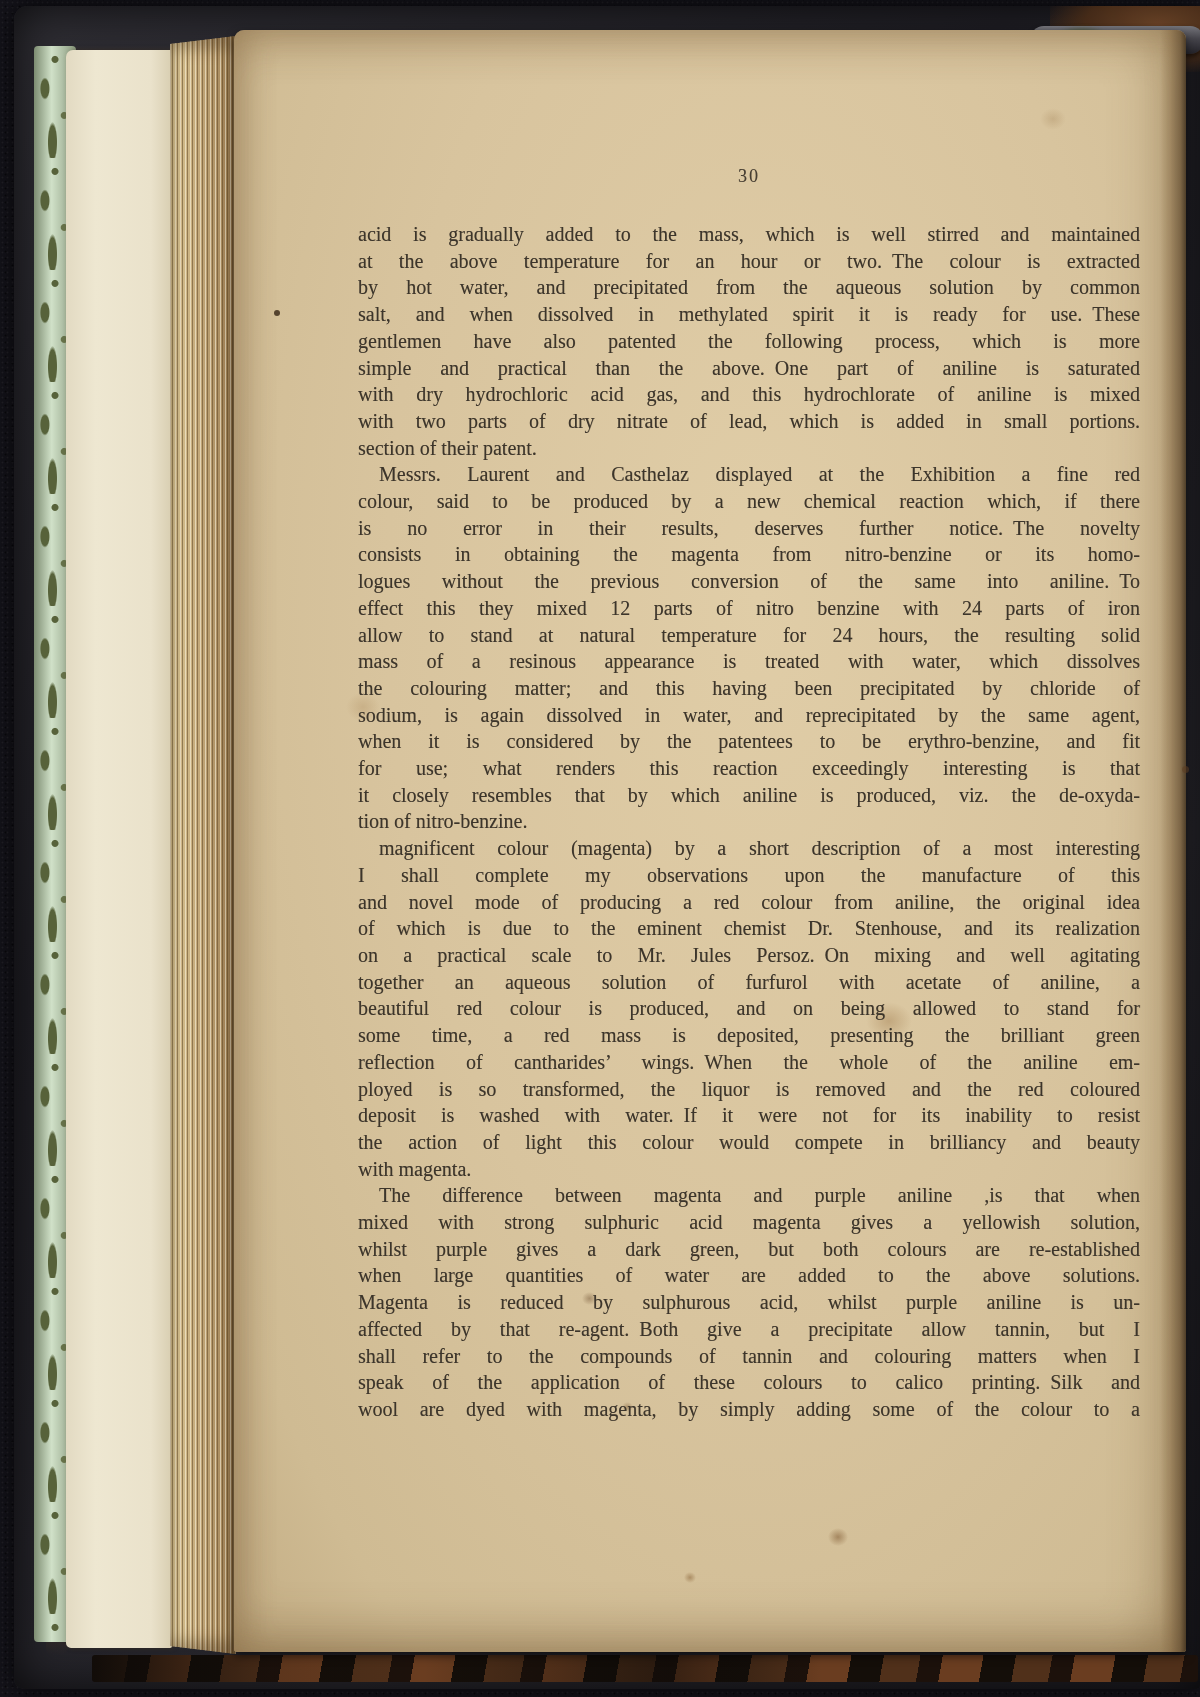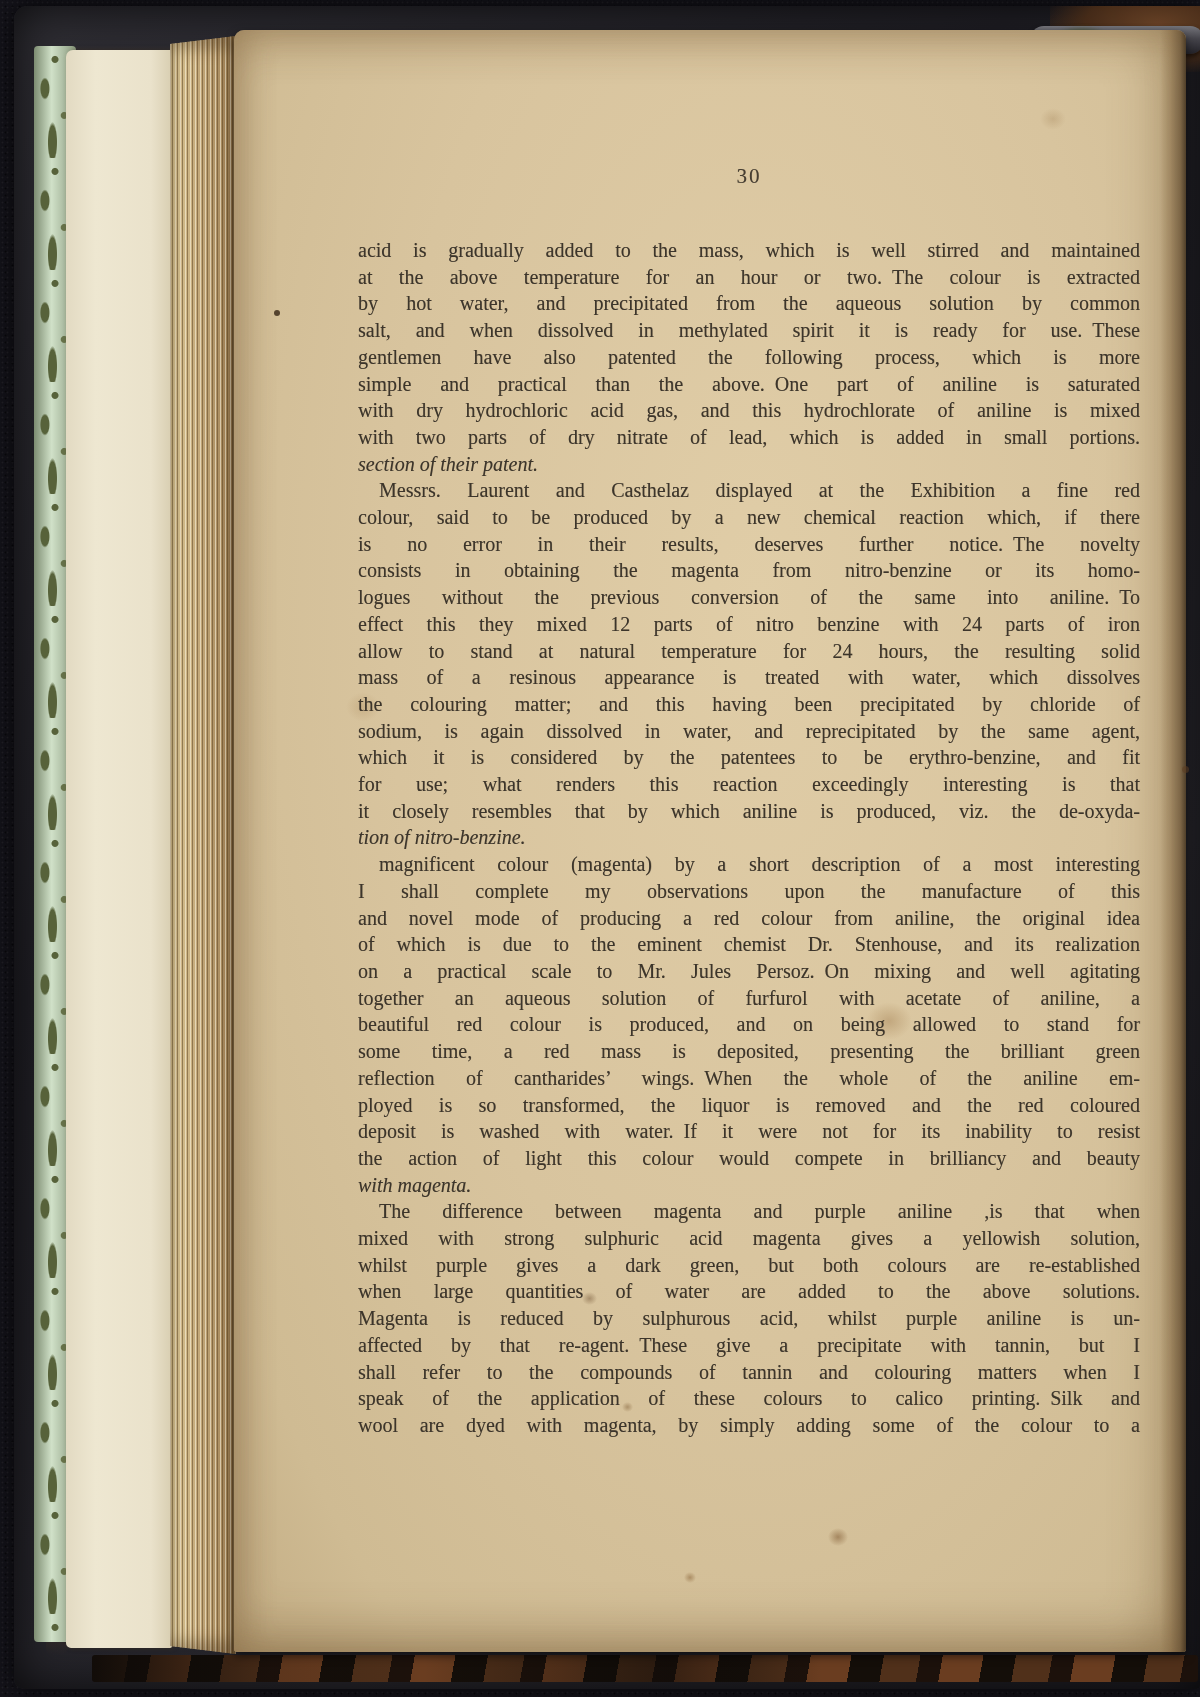--- a/index.html
+++ b/index.html
@@ -124,25 +124,25 @@
   .s8 { left:348px; top:1262px; width:15px; height:13px; background:radial-gradient(rgba(95,62,32,.4), rgba(95,62,32,0) 72%); }
   .s9 { left:948px; top:736px;  width:7px;  height:7px;  background:rgba(92,62,34,.55); }
 
   
   .text-block {
     position:absolute; left:124px; top:135px; width:782px;
     font-size:20px; line-height:26.7px; color:#3c352b;
     text-shadow:0.3px 0.3px 0.5px rgba(58,46,34,.35);
   }
   .page-number {
-    text-align:center; font-size:21px; height:22px; line-height:22px;
-    letter-spacing:2px; margin-bottom:50px; color:#463e32;
+    text-align:center; font-size:18px; height:22px; line-height:22px;
+    letter-spacing:2px; margin-bottom:34px; color:#463e32;
   }
   .tline { text-align:justify; text-align-last:justify; }
-  .tline.lastline { text-align-last:left;font-style:italic; }
+  .tline.lastline { text-align-last:left; }
   .para.indent .tline:first-child { text-indent:21px; }
   .ital { }
 </style>
 </head>
 <body>
 
 <div class="photo-bg"></div>
 
 <div class="cover">
   <div class="cover-corner-brown"></div>
@@ -189,21 +189,21 @@
         <div class="tline"><span>Messrs. Laurent and Casthelaz displayed at the Exhibition a fine red</span></div>
         <div class="tline"><span>colour, said to be produced by a new chemical reaction which, if there</span></div>
         <div class="tline"><span>is no error in their results, deserves further notice. The novelty</span></div>
         <div class="tline"><span>consists in obtaining the magenta from nitro-benzine or its homo-</span></div>
         <div class="tline"><span>logues without the previous conversion of the same into aniline. To</span></div>
         <div class="tline"><span>effect this they mixed 12 parts of nitro benzine with 24 parts of iron</span></div>
         <div class="tline"><span>allow to stand at natural temperature for 24 hours, the resulting solid</span></div>
         <div class="tline"><span>mass of a resinous appearance is treated with water, which dissolves</span></div>
         <div class="tline"><span>the colouring matter; and this having been precipitated by chloride of</span></div>
         <div class="tline"><span>sodium, is again dissolved in water, and reprecipitated by the same agent,</span></div>
-        <div class="tline"><span>which it is considered by the patentees to be </span><span class="ital">erythro-benzine</span><span>, and fit</span></div>
+        <div class="tline"><span>when it is considered by the patentees to be </span><span class="ital">erythro-benzine</span><span>, and fit</span></div>
         <div class="tline"><span>for use; what renders this reaction exceedingly interesting is that</span></div>
         <div class="tline"><span>it closely resembles that by which aniline is produced, viz. the de-oxyda-</span></div>
         <div class="tline lastline"><span>tion of nitro-benzine.</span></div>
       </div>
       <div class="para indent">
         <div class="tline"><span>magnificent colour (magenta) by a short description of a most interesting</span></div>
         <div class="tline"><span>I shall complete my observations upon the manufacture of this</span></div>
         <div class="tline"><span>and novel mode of producing a red colour from aniline, the original idea</span></div>
         <div class="tline"><span>of which is due to the eminent chemist Dr. Stenhouse, and its realization</span></div>
         <div class="tline"><span>on a practical scale to Mr. Jules Persoz. On mixing and well agitating</span></div>
@@ -215,19 +215,19 @@
         <div class="tline"><span>deposit is washed with water. If it were not for its inability to resist</span></div>
         <div class="tline"><span>the action of light this colour would compete in brilliancy and beauty</span></div>
         <div class="tline lastline"><span>with magenta.</span></div>
       </div>
       <div class="para indent">
         <div class="tline"><span>The difference between magenta and purple aniline ,is that when</span></div>
         <div class="tline"><span>mixed with strong sulphuric acid magenta gives a yellowish solution,</span></div>
         <div class="tline"><span>whilst purple gives a dark green, but both colours are re-established</span></div>
         <div class="tline"><span>when large quantities of water are added to the above solutions.</span></div>
         <div class="tline"><span>Magenta is reduced by sulphurous acid, whilst purple aniline is un-</span></div>
-        <div class="tline"><span>affected by that re-agent. These give a precipitate with tannin, but I</span></div>
+        <div class="tline"><span>affected by that re-agent. Both give a precipitate allow tannin, but I</span></div>
         <div class="tline"><span>shall refer to the compounds of tannin and colouring matters when I</span></div>
         <div class="tline"><span>speak of the application of these colours to calico printing. Silk and</span></div>
         <div class="tline"><span>wool are dyed with magenta, by simply adding some of the colour to a</span></div>
       </div>
     </div>
 </div>
 
 </body></html>

